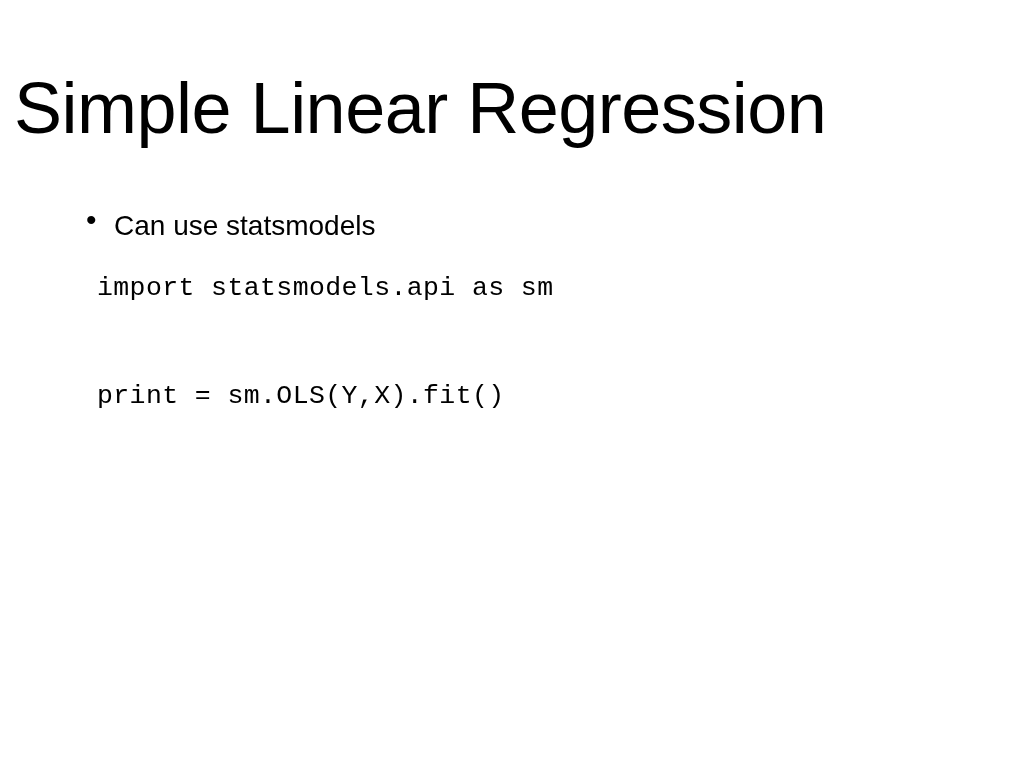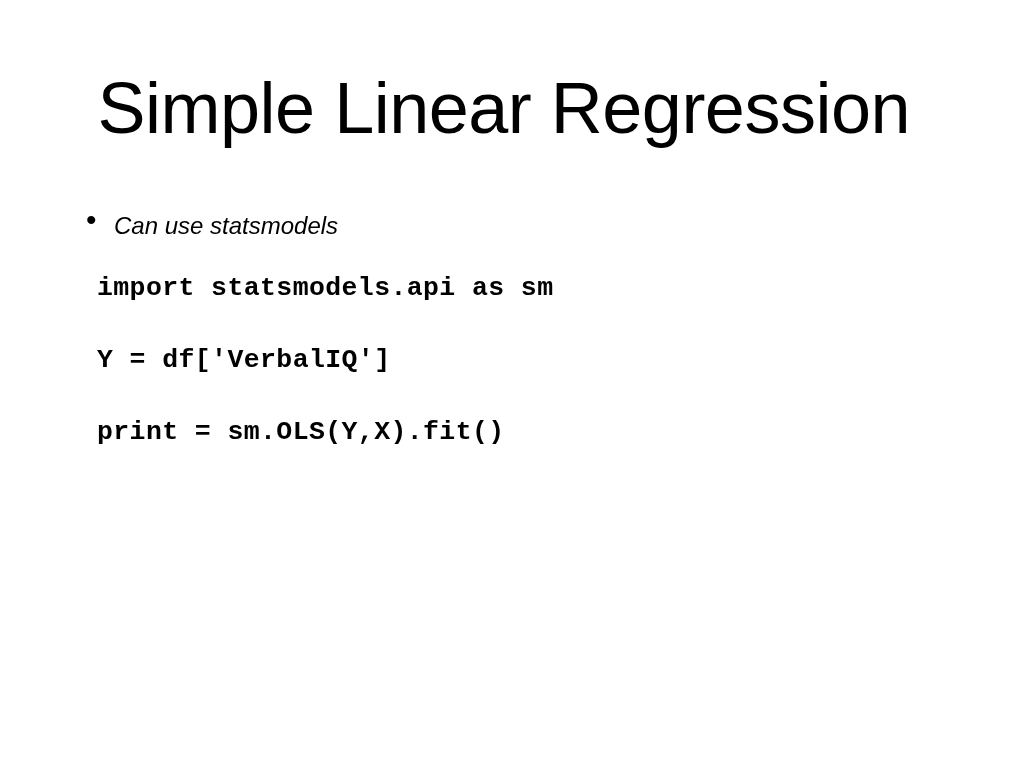--- a/index.html
+++ b/index.html
@@ -1,47 +1,46 @@
 <!DOCTYPE html>
 <html><head>
   <meta charset="utf-8">
   <style>
     html, body { margin: 0; padding: 0; }
     body {
       width: 1024px; height: 768px; background: #ffffff; position: relative; overflow: hidden;
       color: #000000;
     }
     .title {
-      position: absolute; left: 0; top: 66px; width: 910px; text-align: right;
+      position: absolute; left: 14px; top: 66px; width: 910px; text-align: left;
       font-family: "Liberation Sans", sans-serif; font-size: 72px; line-height: 84px;
       letter-spacing: -0.5px;
     }
     .bullet-row {
       position: absolute; left: 86px; top: 206px;
       font-family: "Liberation Sans", sans-serif; font-size: 28px; line-height: 40px;
       display: flex; align-items: flex-start;
     }
     .bullet { font-size: 30px; width: 30px; margin-top: -6px; }
-    .bullet-text { font-size: 24px; margin-left: -2px; font-style: italic; }
+    .bullet-text { font-size: 28px; margin-left: -2px; }
     .code {
       position: absolute; left: 97px; top: 270px; margin: 0;
       font-family: "Liberation Mono", monospace; font-size: 26.5px; line-height: 36px;
       letter-spacing: 0.4px;
     }
-    .code-line { white-space: pre; height: 36px; font-weight: bold; }
+    .code-line { white-space: pre; height: 36px; }
   </style>
 </head>
 <body>
 
 <div class="title">Simple Linear Regression</div>
 
 <div class="bullet-row">
   <span class="bullet">•</span>
   <span class="bullet-text">Can use statsmodels</span>
 </div>
 
 <div class="code">
   <div class="code-line">import statsmodels.api as sm</div>
   <div class="code-line"></div>
-  <div class="code-line">Y = df['VerbalIQ']</div>
   <div class="code-line"></div>
   <div class="code-line">print = sm.OLS(Y,X).fit()</div>
 </div>
 
 </body></html>

